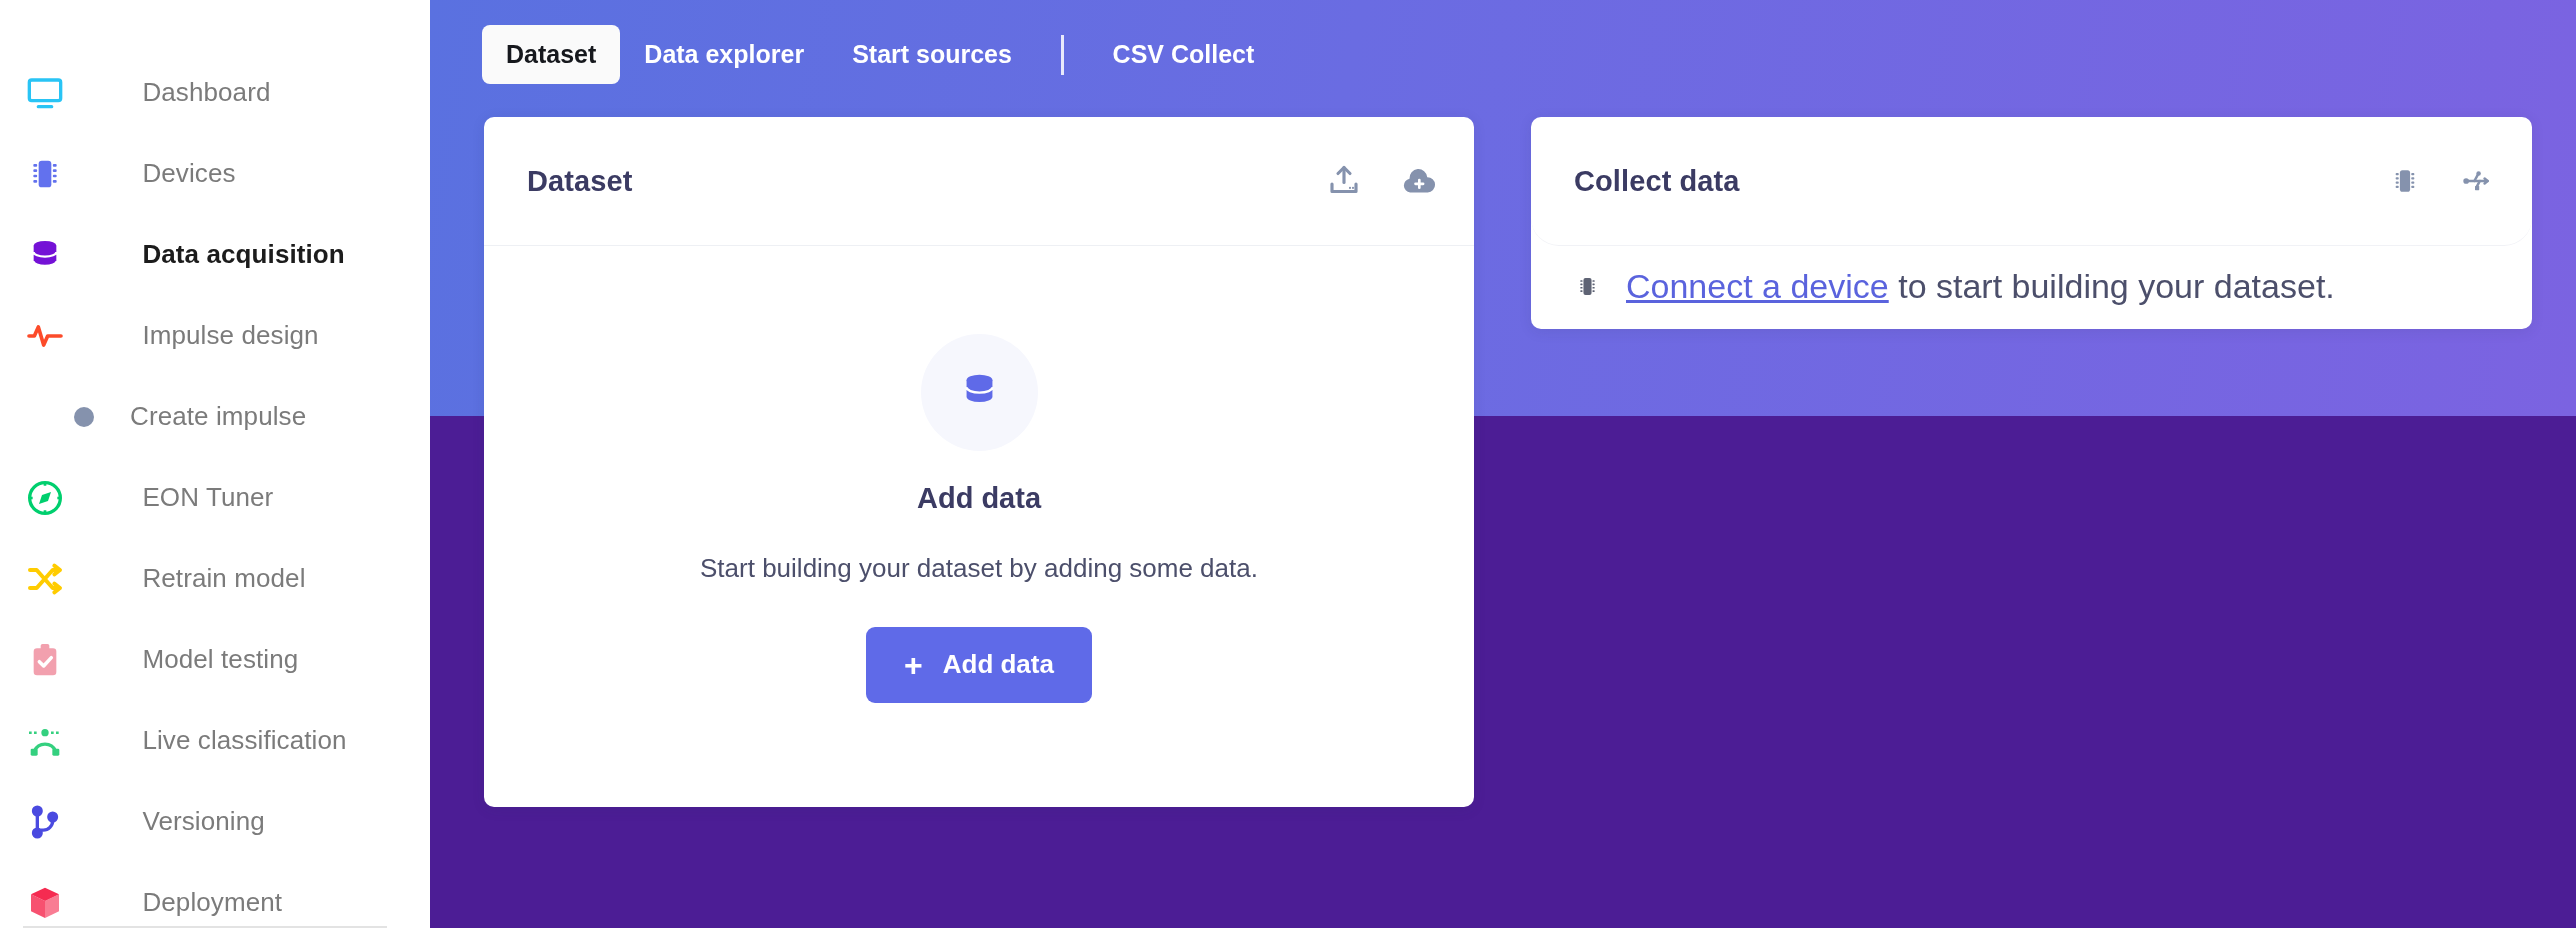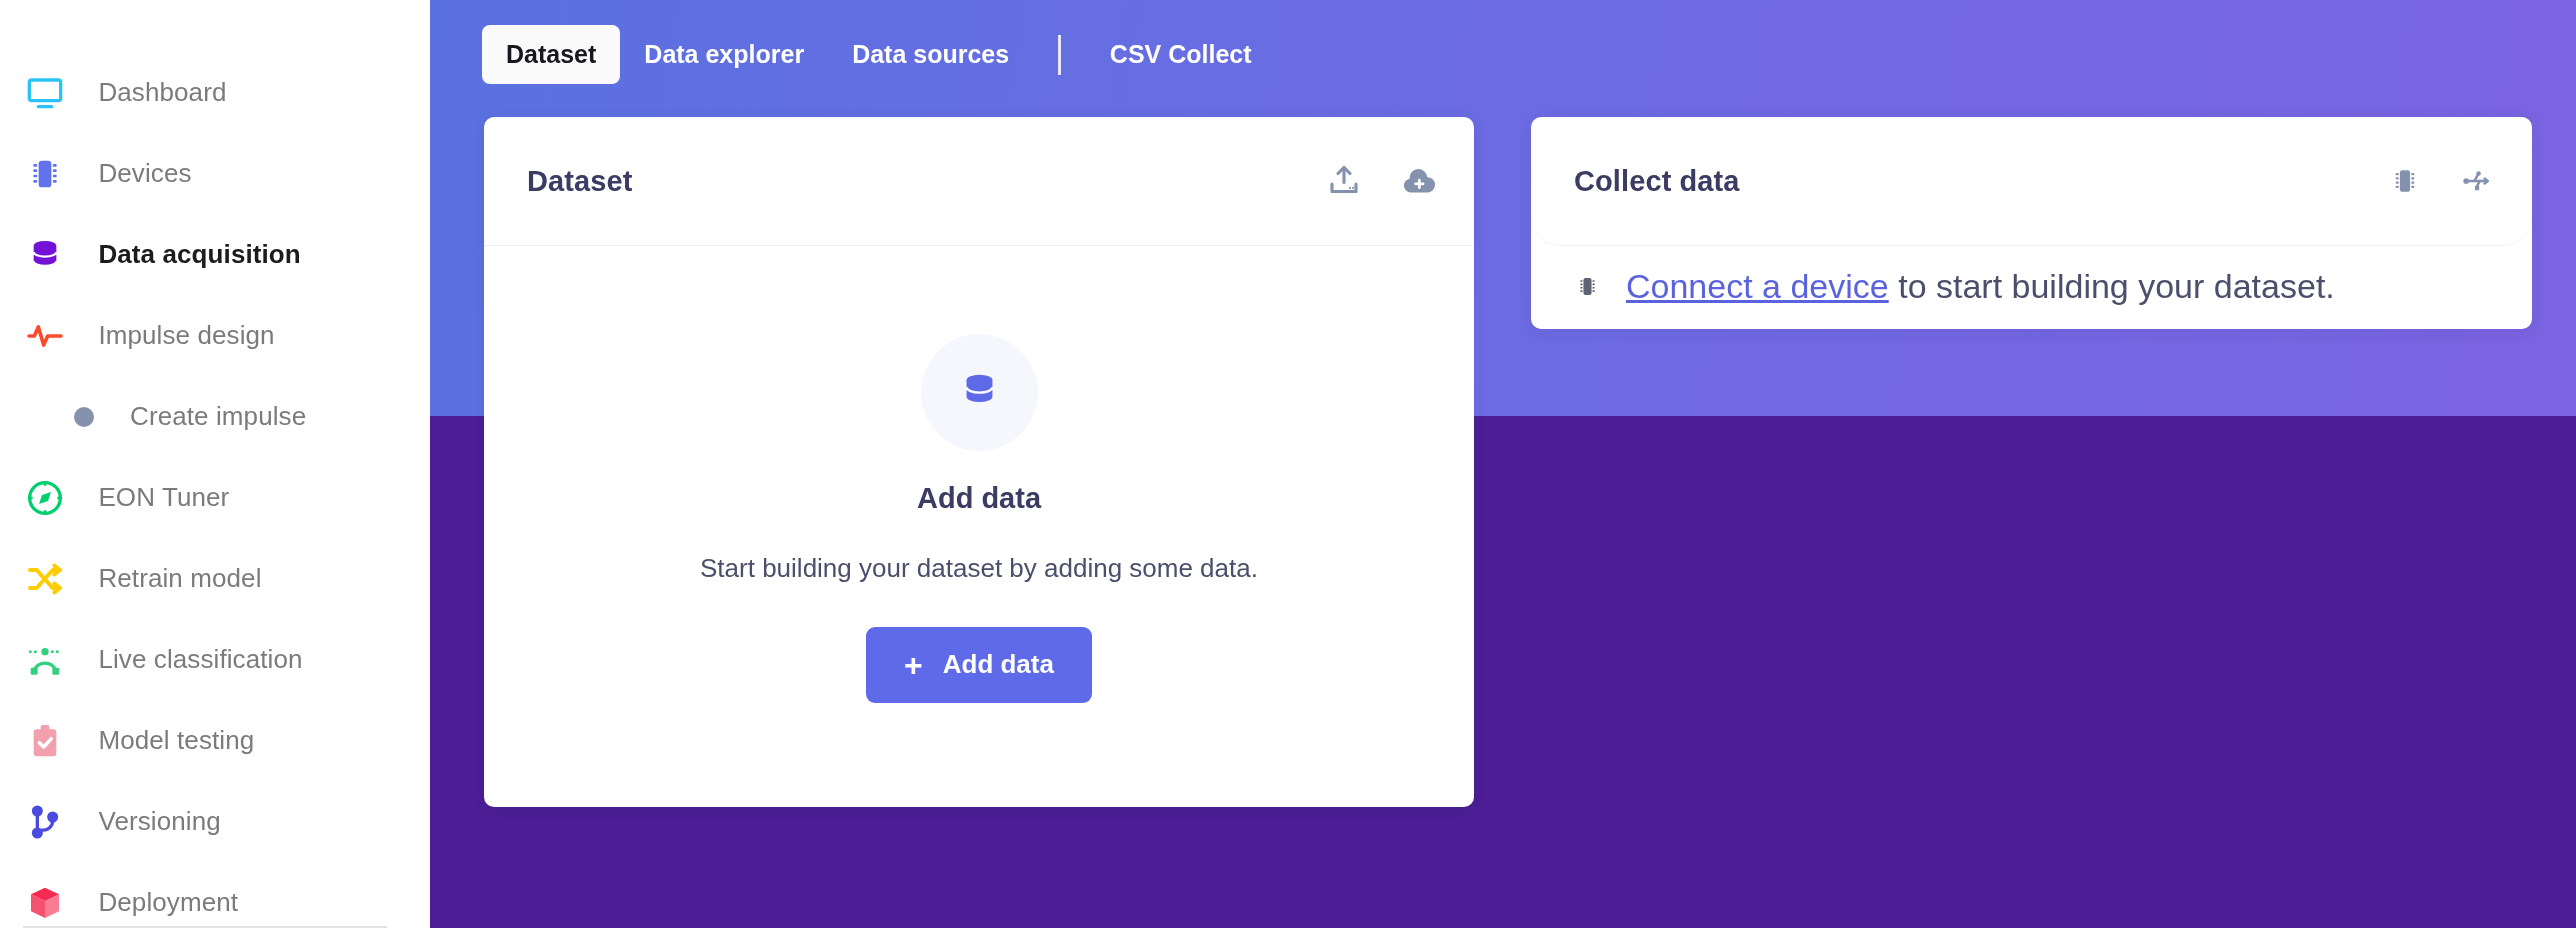--- a/index.html
+++ b/index.html
@@ -31,20 +31,21 @@
     z-index: 5;
   }
 
   .nav-item {
     display: flex;
     align-items: center;
     height: 81px;
     padding-left: 23.4px;
     cursor: pointer;
     user-select: none;
+    gap: 44px;
   }
 
   .nav-icon {
     width: 43px;
     height: 43px;
     flex: 0 0 43px;
     display: flex;
     align-items: center;
     justify-content: center;
   }
@@ -310,42 +311,42 @@
         <path d="M3 6.6 H7 L16.6 17.4 H20.4"></path>
         <path d="M3 17.4 H7 L16.6 6.6 H20.4"></path>
         <path d="M17.6 4 L21 6.6 L17.6 9.2" fill="#ffcc00"></path>
         <path d="M17.6 14.8 L21 17.4 L17.6 20" fill="#ffcc00"></path>
             </svg>
           </span>
           <span class="nav-label">Retrain model</span>
         </div>
         <div class="nav-item">
           <span class="nav-icon">
+            <svg xmlns="http://www.w3.org/2000/svg" width="40" height="40" viewBox="0 0 24 24">
+        <rect x="5.2" y="5" width="13.6" height="16.2" rx="2" fill="#f2a0ae"></rect>
+        <rect x="9.4" y="2.4" width="5.2" height="3.6" rx="1.1" fill="#f2a0ae"></rect>
+        <path d="M8.6 13 L11.2 15.6 L15.8 10.6" fill="none" stroke="#ffffff" stroke-width="2.1" stroke-linecap="round" stroke-linejoin="round"></path>
+            </svg>
+          </span>
+          <span class="nav-label">Model testing</span>
+        </div>
+        <div class="nav-item">
+          <span class="nav-icon">
             <svg xmlns="http://www.w3.org/2000/svg" width="40" height="40" viewBox="0 0 24 24" fill="none" stroke="#34d07f" stroke-width="1.9">
         <path d="M5.6 18 A7 7 0 0 1 18.4 18"></path>
         <circle cx="12" cy="7" r="2.2" fill="#34d07f" stroke="none"></circle>
         <rect x="3.4" y="16.6" width="4.2" height="4.2" rx="0.8" fill="#34d07f" stroke="none"></rect>
         <rect x="16.4" y="16.6" width="4.2" height="4.2" rx="0.8" fill="#34d07f" stroke="none"></rect>
         <path d="M2.4 7 H8.4 M15.6 7 H21.6" stroke-width="1.5" stroke-dasharray="1.6 1.4"></path>
             </svg>
           </span>
           <span class="nav-label">Live classification</span>
         </div>
         <div class="nav-item">
           <span class="nav-icon">
-            <svg xmlns="http://www.w3.org/2000/svg" width="40" height="40" viewBox="0 0 24 24">
-        <rect x="5.2" y="5" width="13.6" height="16.2" rx="2" fill="#f2a0ae"></rect>
-        <rect x="9.4" y="2.4" width="5.2" height="3.6" rx="1.1" fill="#f2a0ae"></rect>
-        <path d="M8.6 13 L11.2 15.6 L15.8 10.6" fill="none" stroke="#ffffff" stroke-width="2.1" stroke-linecap="round" stroke-linejoin="round"></path>
-            </svg>
-          </span>
-          <span class="nav-label">Model testing</span>
-        </div>
-        <div class="nav-item">
-          <span class="nav-icon">
             <svg xmlns="http://www.w3.org/2000/svg" width="40" height="40" viewBox="0 0 24 24" fill="none" stroke="#4a4ae0" stroke-width="2" stroke-linecap="round">
         <circle cx="7.4" cy="5.4" r="2.3" fill="#4a4ae0"></circle>
         <circle cx="7.4" cy="18.6" r="2.3" fill="#4a4ae0"></circle>
         <circle cx="16.6" cy="9" r="2.3" fill="#4a4ae0"></circle>
         <path d="M7.4 7.7 V16.3"></path>
         <path d="M16.6 11.3 a5.6 5.6 0 0 1 -5.6 5.6 H9.7"></path>
             </svg>
           </span>
           <span class="nav-label">Versioning</span>
         </div>
@@ -363,21 +364,21 @@
     <div id="sidebar-divider"></div>
   </nav>
 
   <main id="content">
 
     <div id="header-band"></div>
 
     <div id="tabbar">
         <div class="tab selected">Dataset</div>
         <div class="tab">Data explorer</div>
-        <div class="tab">Data sources</div>
+        <div class="tab">Start sources</div>
         <span class="tab-sep"></span>
         <div class="tab">CSV Collect</div>
       </div>
 
     <section class="card" id="card-dataset">
       <div class="card-head">
         <span class="card-title">Dataset</span>
         <div class="card-head-actions">
           <span class="head-icon">
             <svg width="36" height="36" viewBox="0 0 24 24" fill="none" stroke="#8592ad" stroke-width="2.1" stroke-linecap="round" stroke-linejoin="round">

